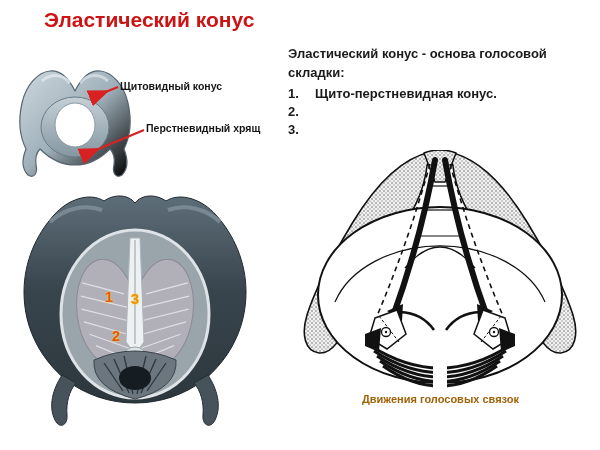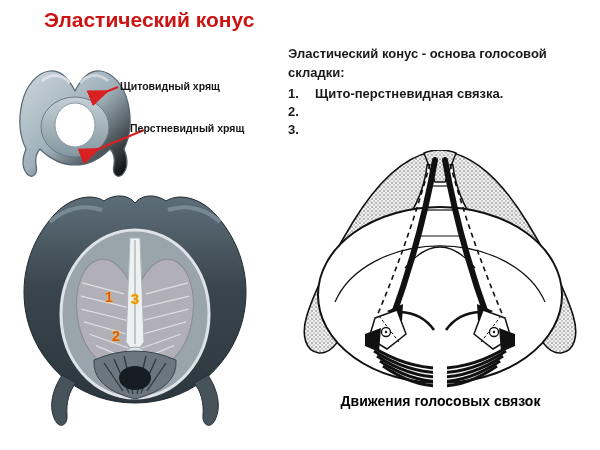--- a/index.html
+++ b/index.html
@@ -13,21 +13,21 @@
     color:#cc1414; font-size:21px; font-weight:bold; letter-spacing:0;
   }
   
   .fig-upper { position:absolute; left:10px; top:55px; width:270px; height:132px; }
   .fig-upper svg.cart { position:absolute; left:2px; top:6px; }
   .fig-upper svg.callouts { position:absolute; left:0; top:0; }
   .callout-label {
     position:absolute; font-size:10.5px; font-weight:bold; color:#151515; white-space:nowrap;
   }
   .lbl-thyroid  { left:110px; top:25px; }
-  .lbl-cricoid  { left:120px; top:67px; }
+  .lbl-cricoid  { left:136px; top:67px; }
   
   .desc { position:absolute; left:288px; top:44px; width:306px; color:#1a1a1a; }
   .desc .heading { font-size:13px; font-weight:bold; line-height:19px; }
   .desc ol.items { list-style:none; margin-top:3px; }
   .desc ol.items li { display:flex; font-size:13px; font-weight:bold; line-height:17px; margin-top:1px; }
   .desc ol.items .num { width:27px; flex:0 0 27px; }
   
   .fig-larynx { position:absolute; left:10px; top:192px; width:250px; height:246px; }
   .marker {
     position:absolute; transform:translate(-50%,-50%);
@@ -35,21 +35,21 @@
     text-shadow:0 0 2px #ffcc33, 0 0 1px #ffe27a;
   }
   .marker-1 { left:99px;  top:104px; }
   .marker-3 { left:125px; top:106px; color:#e6950f; }
   .marker-2 { left:106px; top:143px; }
   
   .fig-moves { position:absolute; left:283px; top:150px; width:315px; height:270px; }
   .fig-moves svg { position:absolute; left:0; top:0; }
   .caption {
     position:absolute; left:0; right:0; top:243px; text-align:center;
-    color:#000000; font-size:14px; font-weight:bold;
+    color:#a16207; font-size:11px; font-weight:bold;
   }
 </style>
 </head>
 <body>
 
 <div class="slide">
 
   <div class="title">Эластический конус</div>
 
   <div class="fig-upper">
@@ -83,30 +83,30 @@
     <svg class="callouts" width="270" height="132" viewBox="0 0 270 132">
       <defs>
         <marker id="ah" markerWidth="9" markerHeight="8" refX="7.5" refY="4" orient="auto">
           <polygon points="9,0.5 0,4 9,7.5" fill="#d92121"></polygon>
         </marker>
       </defs>
       <line x1="108" y1="32" x2="83" y2="42" stroke="#d92121" stroke-width="2.4" marker-end="url(#ah)"></line>
       <line x1="134" y1="75" x2="74" y2="100" stroke="#d92121" stroke-width="2.4" marker-end="url(#ah)"></line>
     </svg>
 
-    <span class="callout-label lbl-thyroid">Щитовидный хрящ</span>
+    <span class="callout-label lbl-thyroid">Щитовидный конус</span>
     <span class="callout-label lbl-cricoid">Перстневидный хрящ</span>
   </div>
 
   <div class="desc">
     <div class="heading">Эластический конус - основа голосовой складки:</div>
     <ol class="items">
       <li>
         <span class="num">1.</span>
-        <span>Щито-перстневидная связка.</span>
+        <span>Щито-перстневидная конус.</span>
       </li>
       <li>
         <span class="num">2.</span>
       </li>
       <li>
         <span class="num">3.</span>
       </li>
     </ol>
   </div>
 

